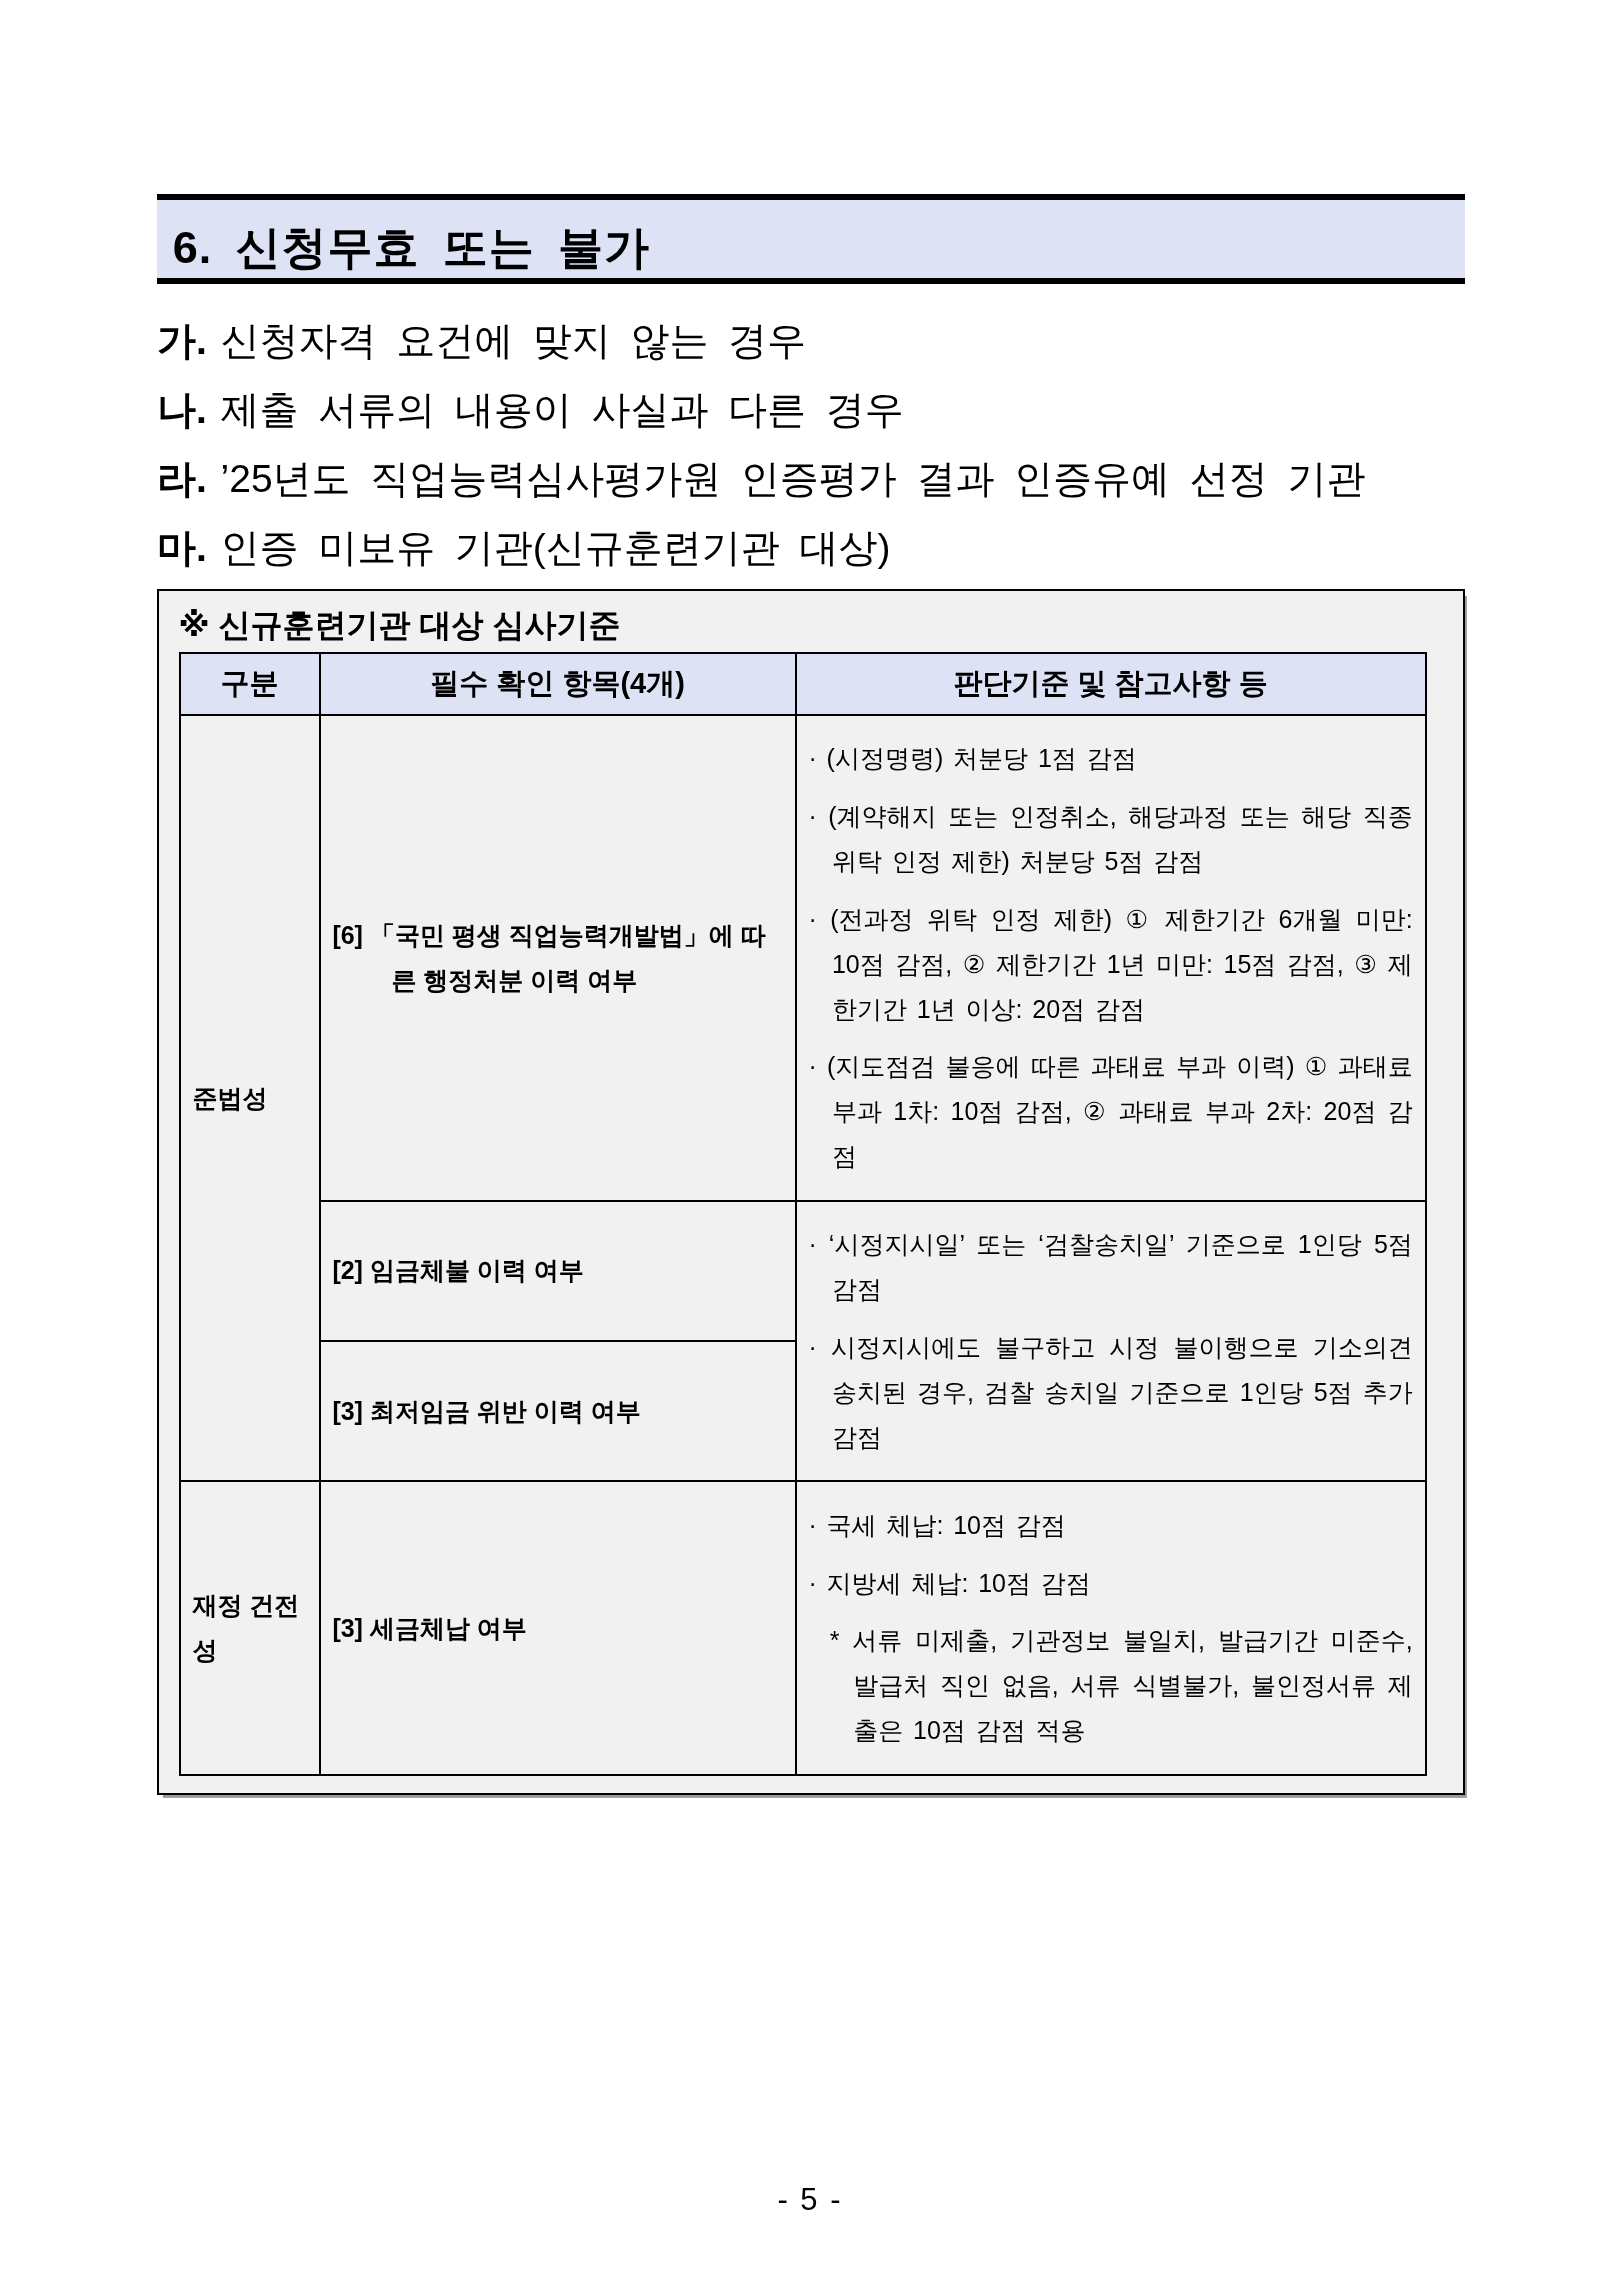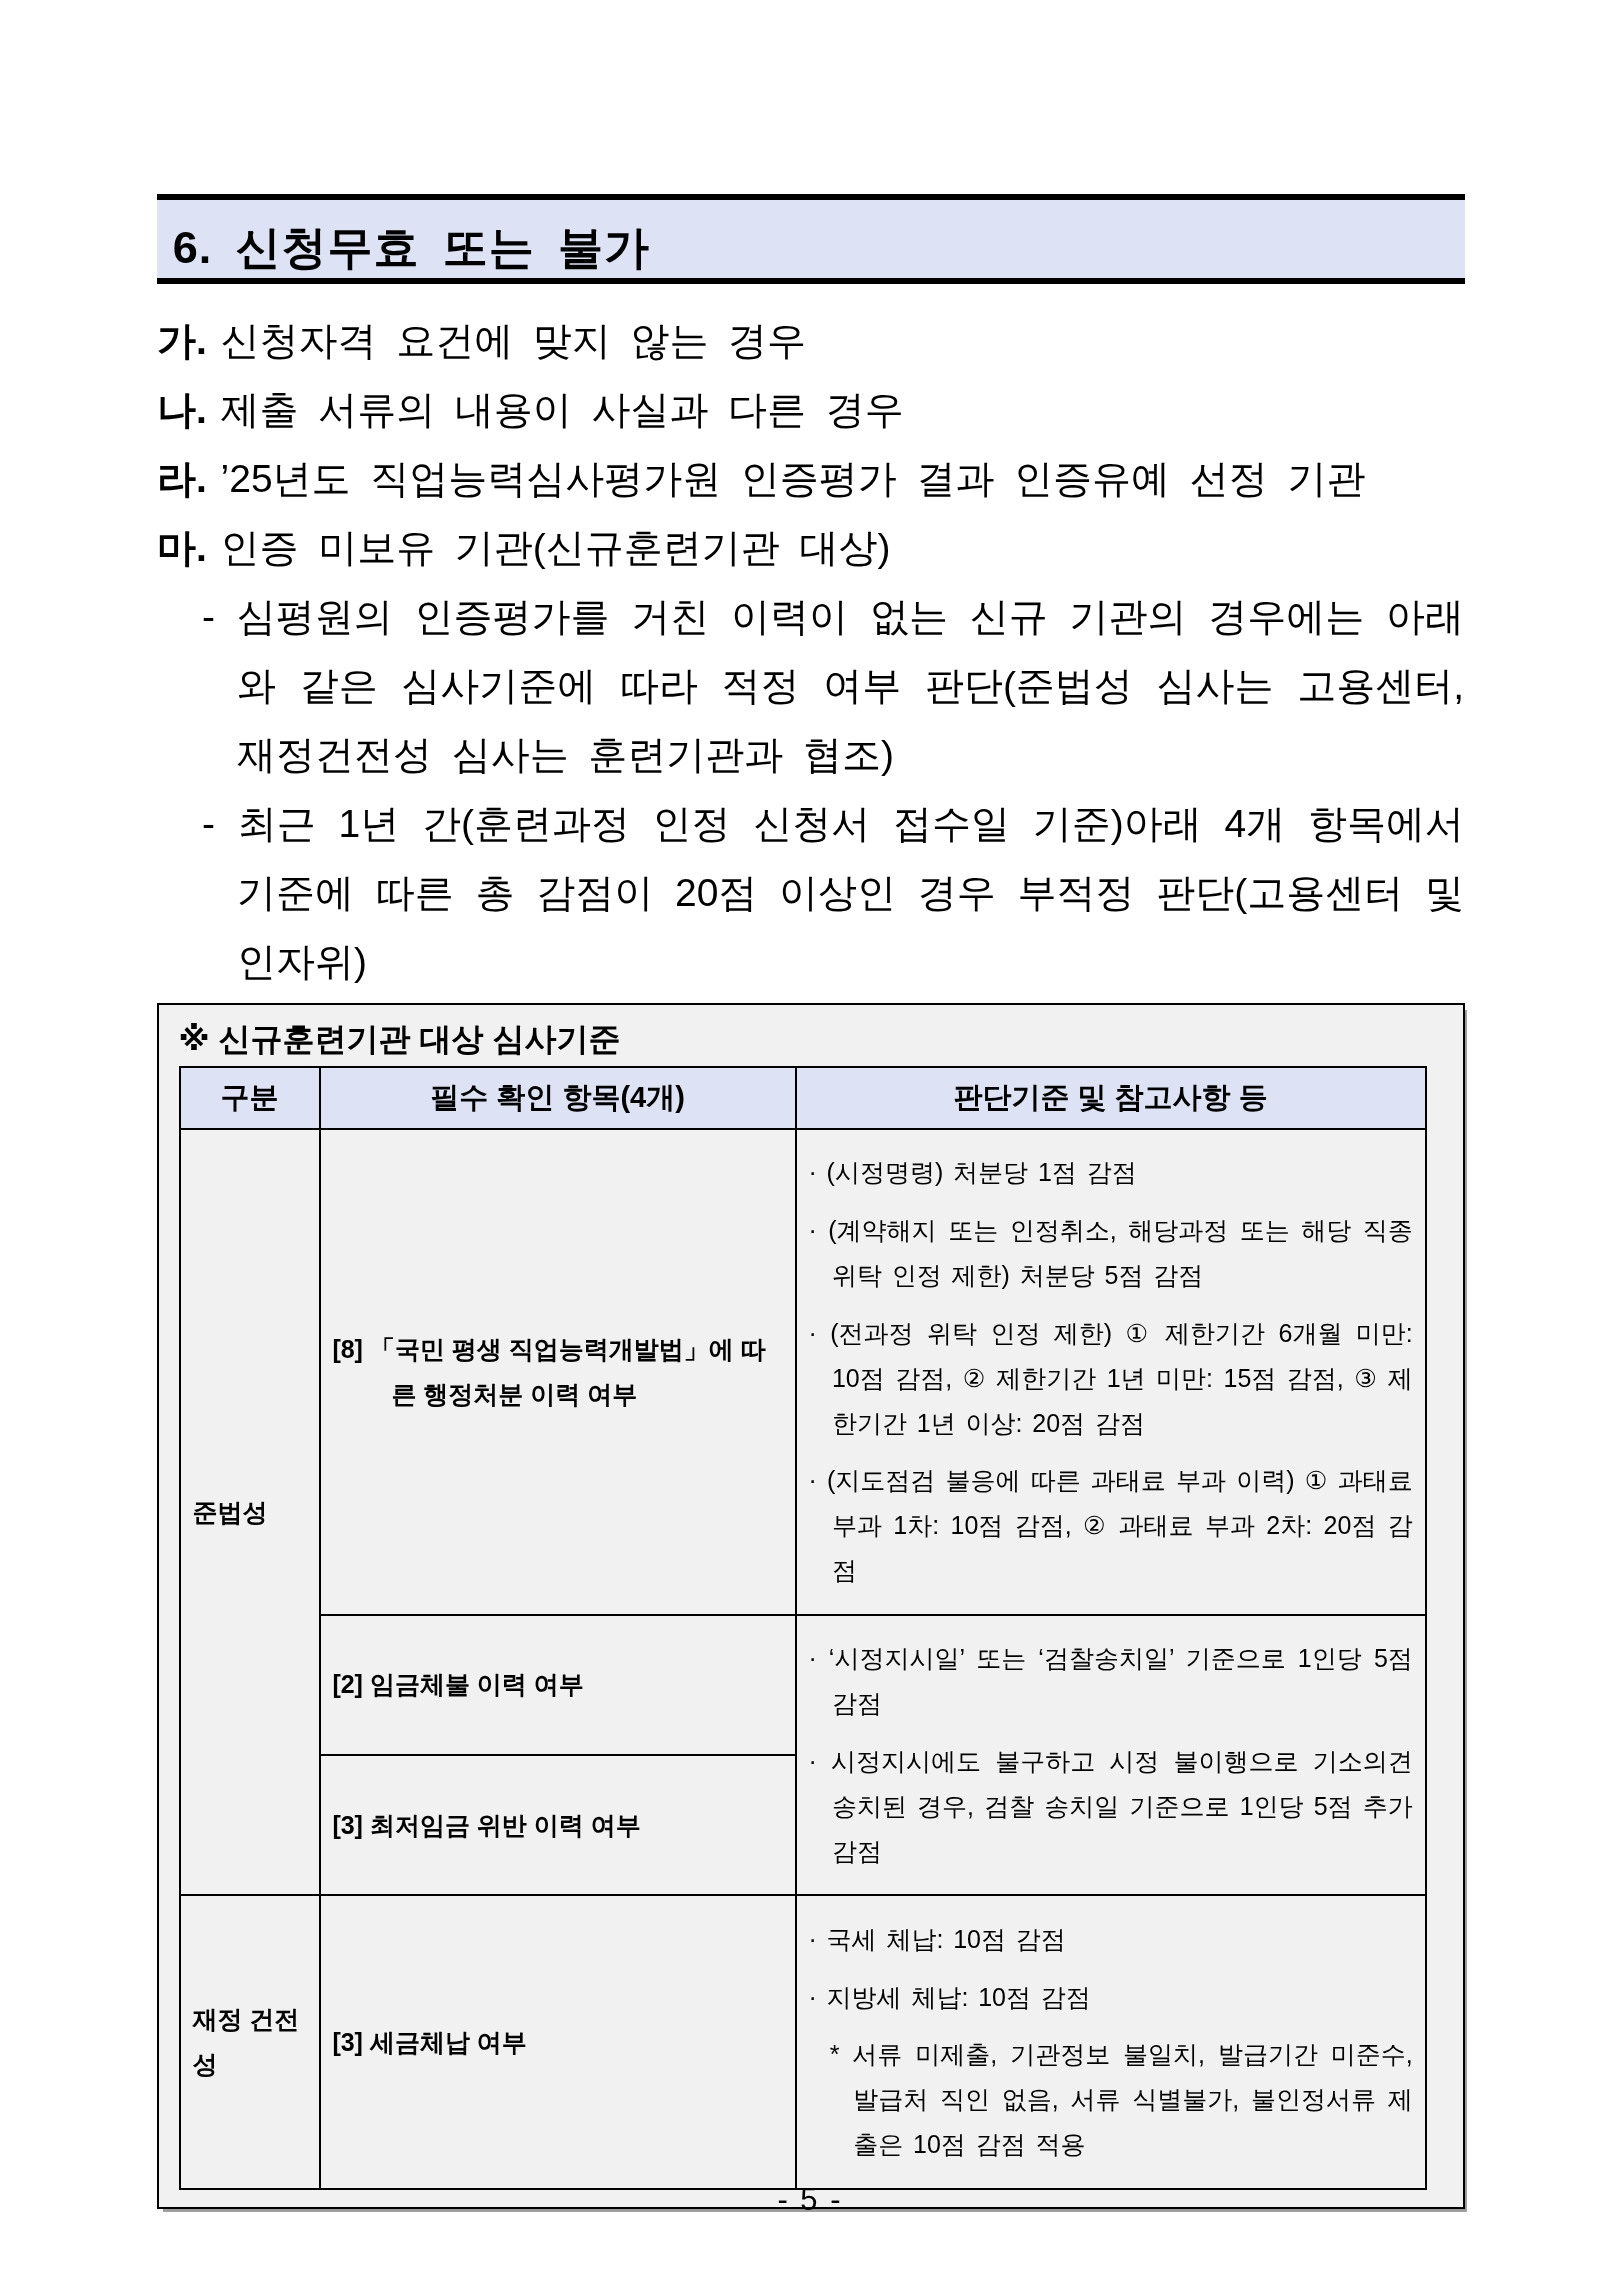--- a/index.html
+++ b/index.html
@@ -112,24 +112,20 @@
     </div>
     <div class="item">
       <span class="item-label">나.</span><span class="item-text">제출 서류의 내용이 사실과 다른 경우</span>
     </div>
     <div class="item">
       <span class="item-label">라.</span><span class="item-text">’25년도 직업능력심사평가원 인증평가 결과 인증유예 선정 기관</span>
     </div>
     <div class="item">
       <span class="item-label">마.</span><span class="item-text">인증 미보유 기관(신규훈련기관 대상)</span>
     </div>
-    <div class="sub-list">
-      <div class="sub-item">- 심평원의 인증평가를 거친 이력이 없는 신규 기관의 경우에는 아래와 같은 심사기준에 따라 적정 여부 판단(준법성 심사는 고용센터, 재정건전성 심사는 훈련기관과 협조)</div>
-      <div class="sub-item">- 최근 1년 간(훈련과정 인정 신청서 접수일 기준)아래 4개 항목에서 기준에 따른 총 감점이 20점 이상인 경우 부적정 판단(고용센터 및 인자위)</div>
-    </div>
   </div>
 
   <div class="criteria-box">
     <div class="box-title">※ 신규훈련기관 대상 심사기준</div>
 
     <table class="criteria">
       <colgroup>
           <col class="c1">
           <col class="c2">
           <col class="c3">
@@ -138,21 +134,21 @@
         <tr>
           <th>구분</th>
           <th>필수 확인 항목(4개)</th>
           <th>판단기준 및 참고사항 등</th>
         </tr>
       </thead>
       <tbody>
         <tr>
           <td class="cell-group" rowspan="3">준법성</td>
           <td class="cell-item">
-            <span class="hang">[8] 「국민 평생 직업능력개발법」에 따른 행정처분 이력 여부</span>
+            <span class="hang">[6] 「국민 평생 직업능력개발법」에 따른 행정처분 이력 여부</span>
           </td>
           <td class="cell-crit">
             <div class="bullet">· (시정명령) 처분당 1점 감점</div>
             <div class="bullet">· (계약해지 또는 인정취소, 해당과정 또는 해당 직종 위탁 인정 제한) 처분당 5점 감점</div>
             <div class="bullet">· (전과정 위탁 인정 제한) ① 제한기간 6개월 미만: 10점 감점, ② 제한기간 1년 미만: 15점 감점, ③ 제한기간 1년 이상: 20점 감점</div>
             <div class="bullet">· (지도점검 불응에 따른 과태료 부과 이력) ① 과태료 부과 1차: 10점 감점, ② 과태료 부과 2차: 20점 감점</div>
           </td>
         </tr>
         <tr>
           <td class="cell-item">

